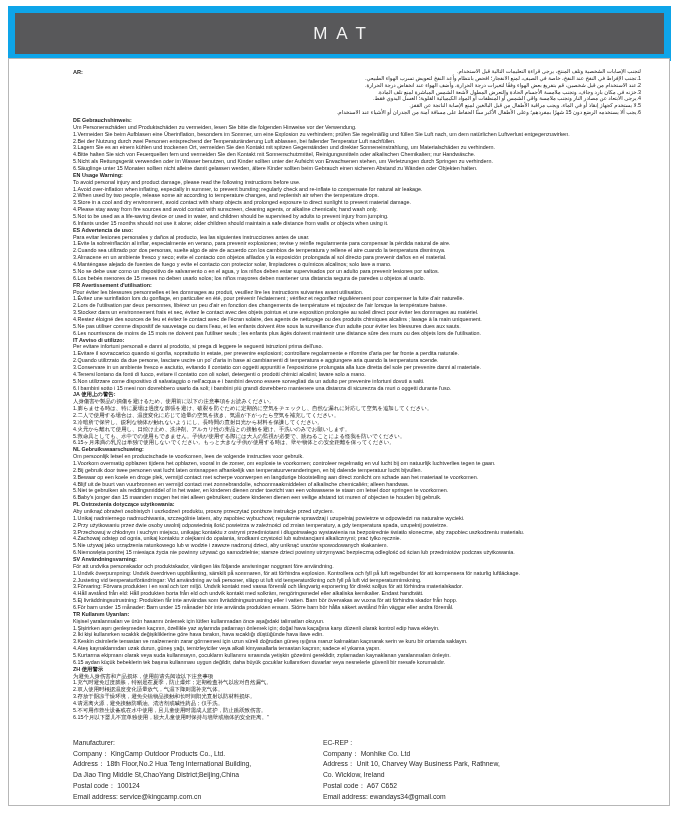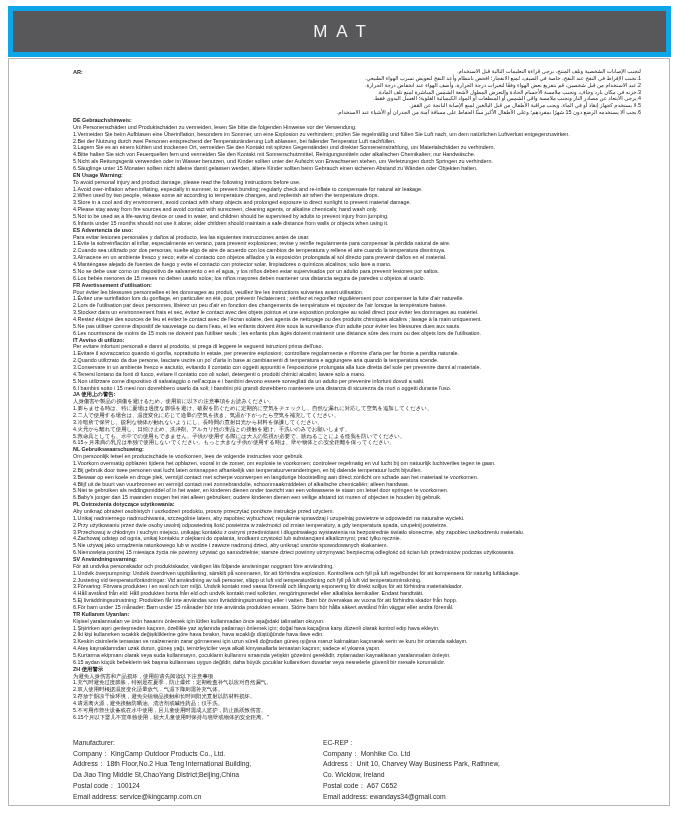--- a/index.html
+++ b/index.html
@@ -3,21 +3,21 @@
 <meta charset="utf-8">
 <style>
   html,body{margin:0;padding:0;}
   body{
     width:679px;height:814px;background:#ffffff;overflow:hidden;
     font-family:"Liberation Sans","DejaVu Sans",sans-serif;color:#1c1c1c;
     position:relative;
   }
   .titlebar{
     position:absolute;left:8px;right:8px;top:6px;height:41px;
-    background:#58585a;border:5px solid #0ea5e9;
+    background:#58585a;border:7px solid #0ea5e9;
     display:flex;align-items:center;justify-content:center;
   }
   .titlebar .title{
     color:#f2f2f2;font-size:17px;font-weight:400;
     letter-spacing:9px;padding-left:9px; 
   }
   .doc{
     position:absolute;left:8px;right:9px;top:58px;bottom:8px;
     border:1px solid #b7b7b7;background:#ffffff;
     padding:9px 28px 6px 64px;box-sizing:border-box;

